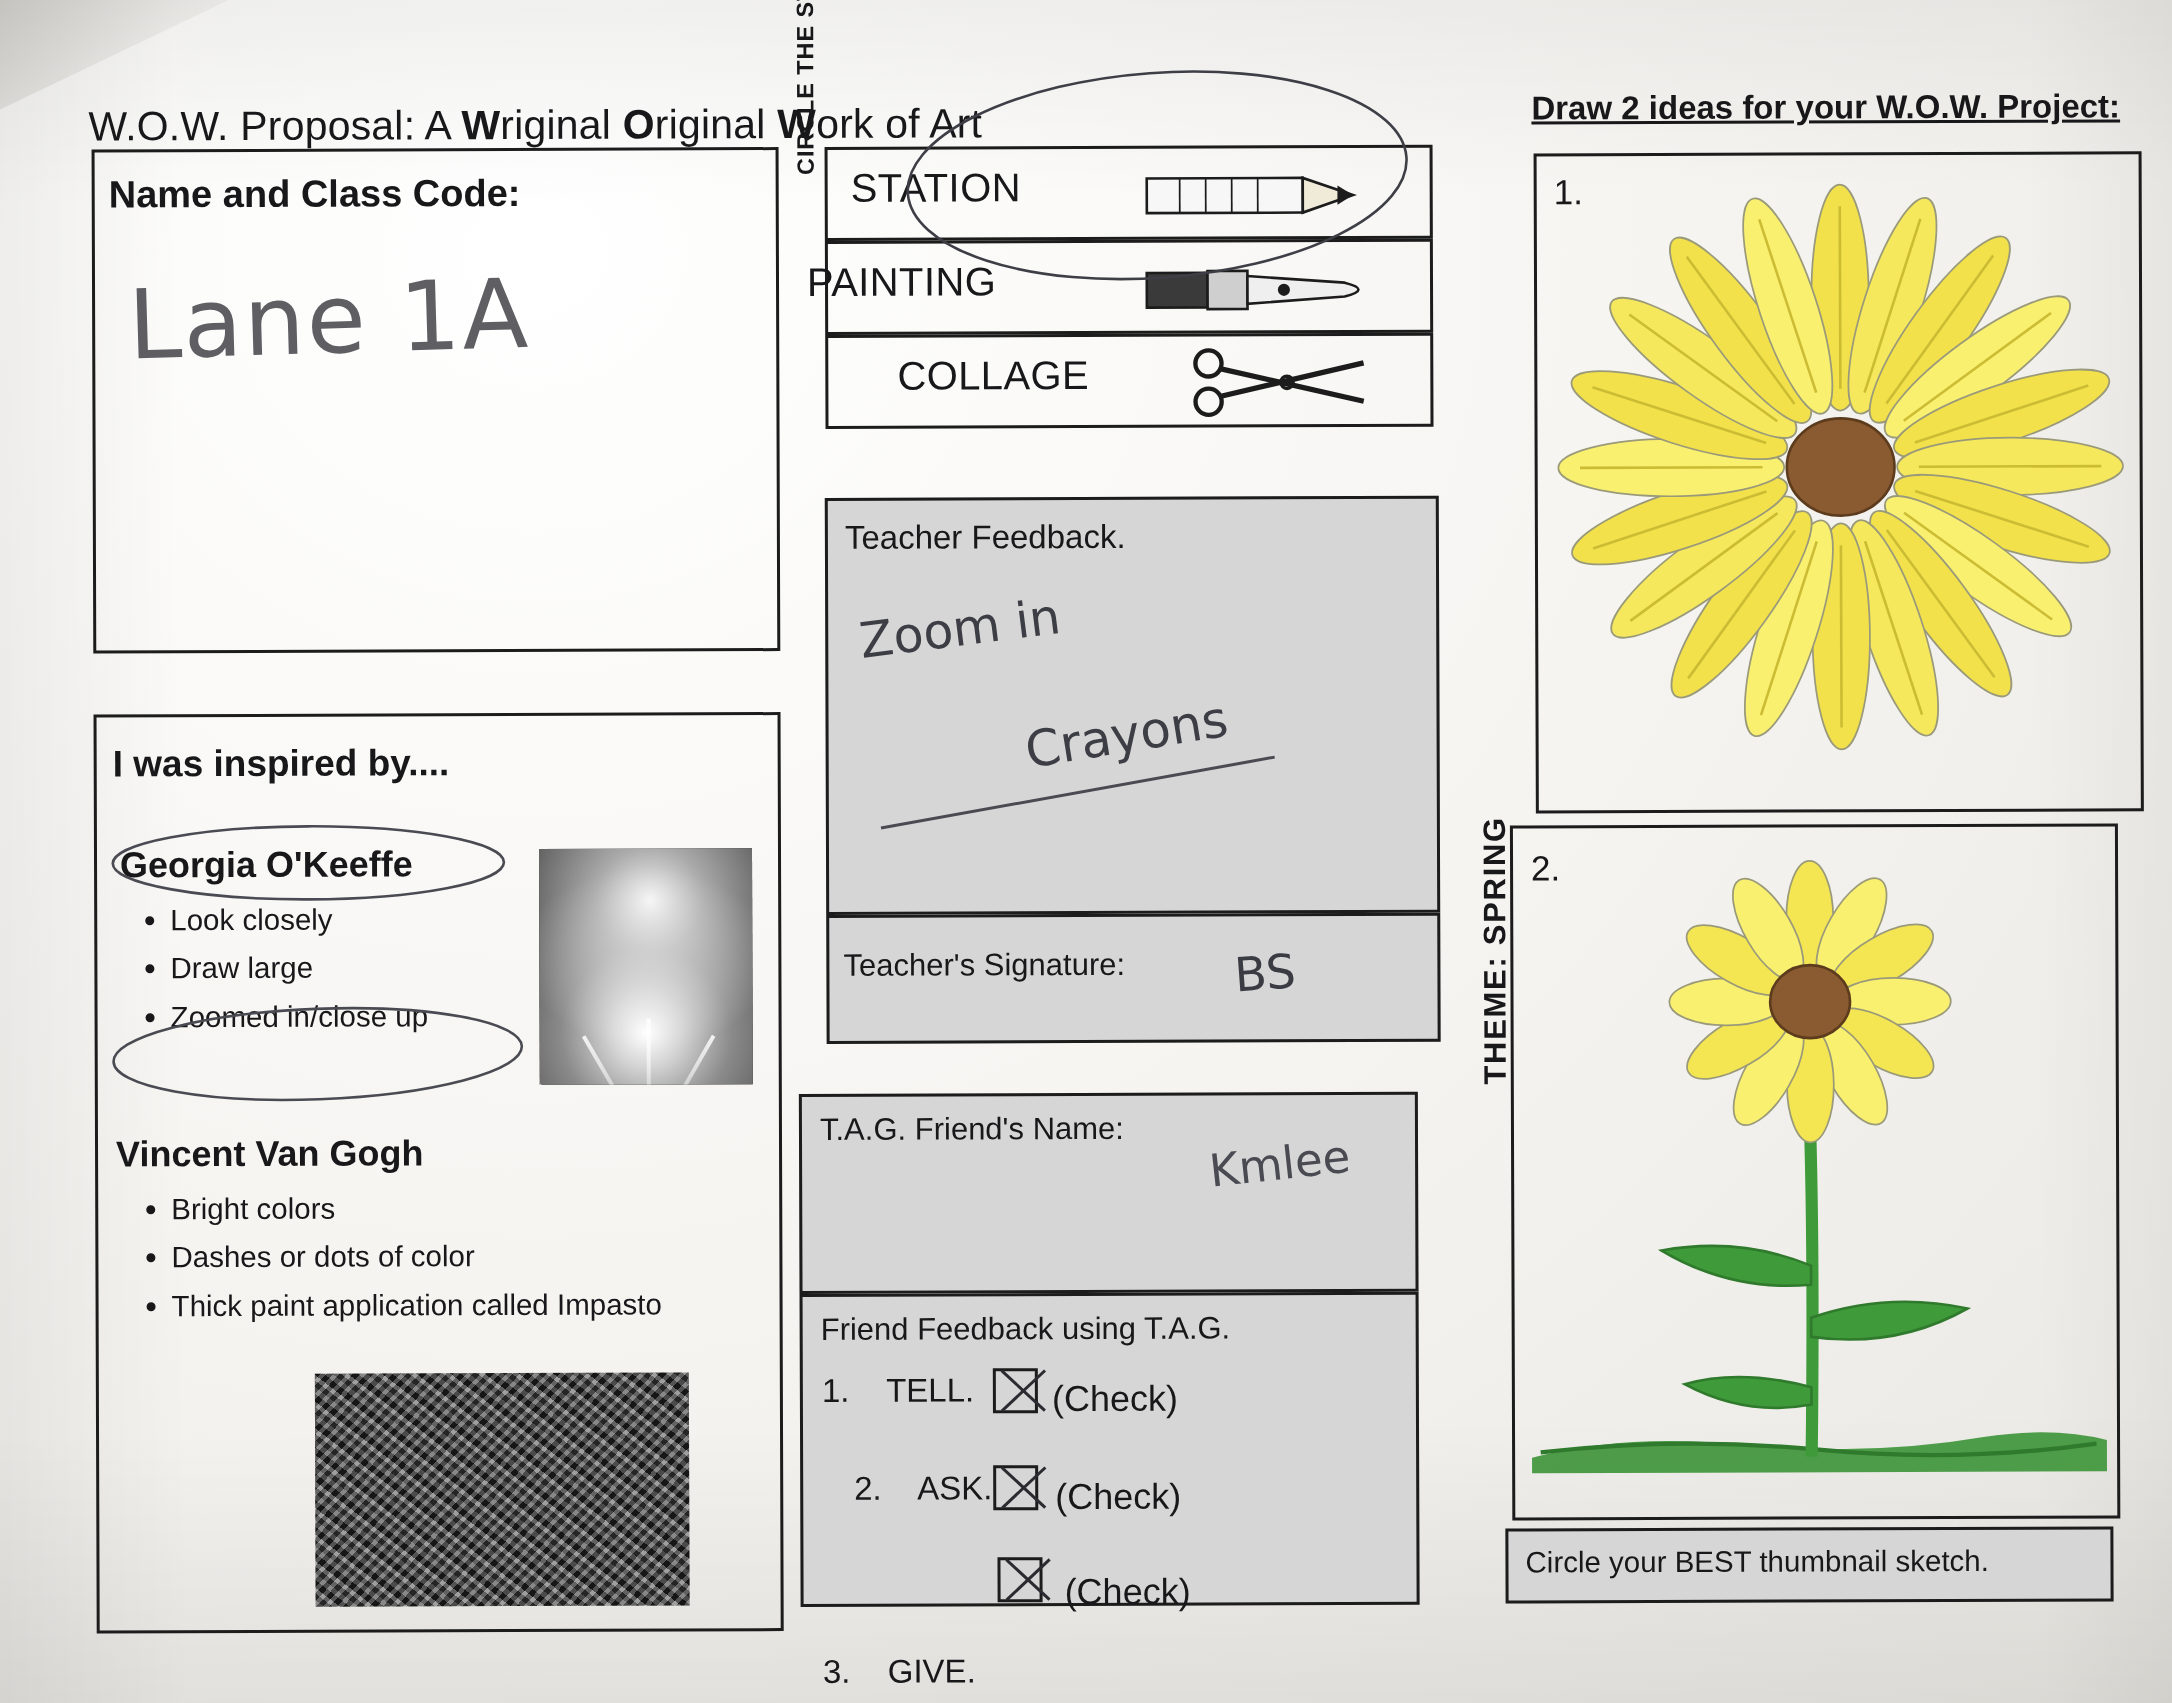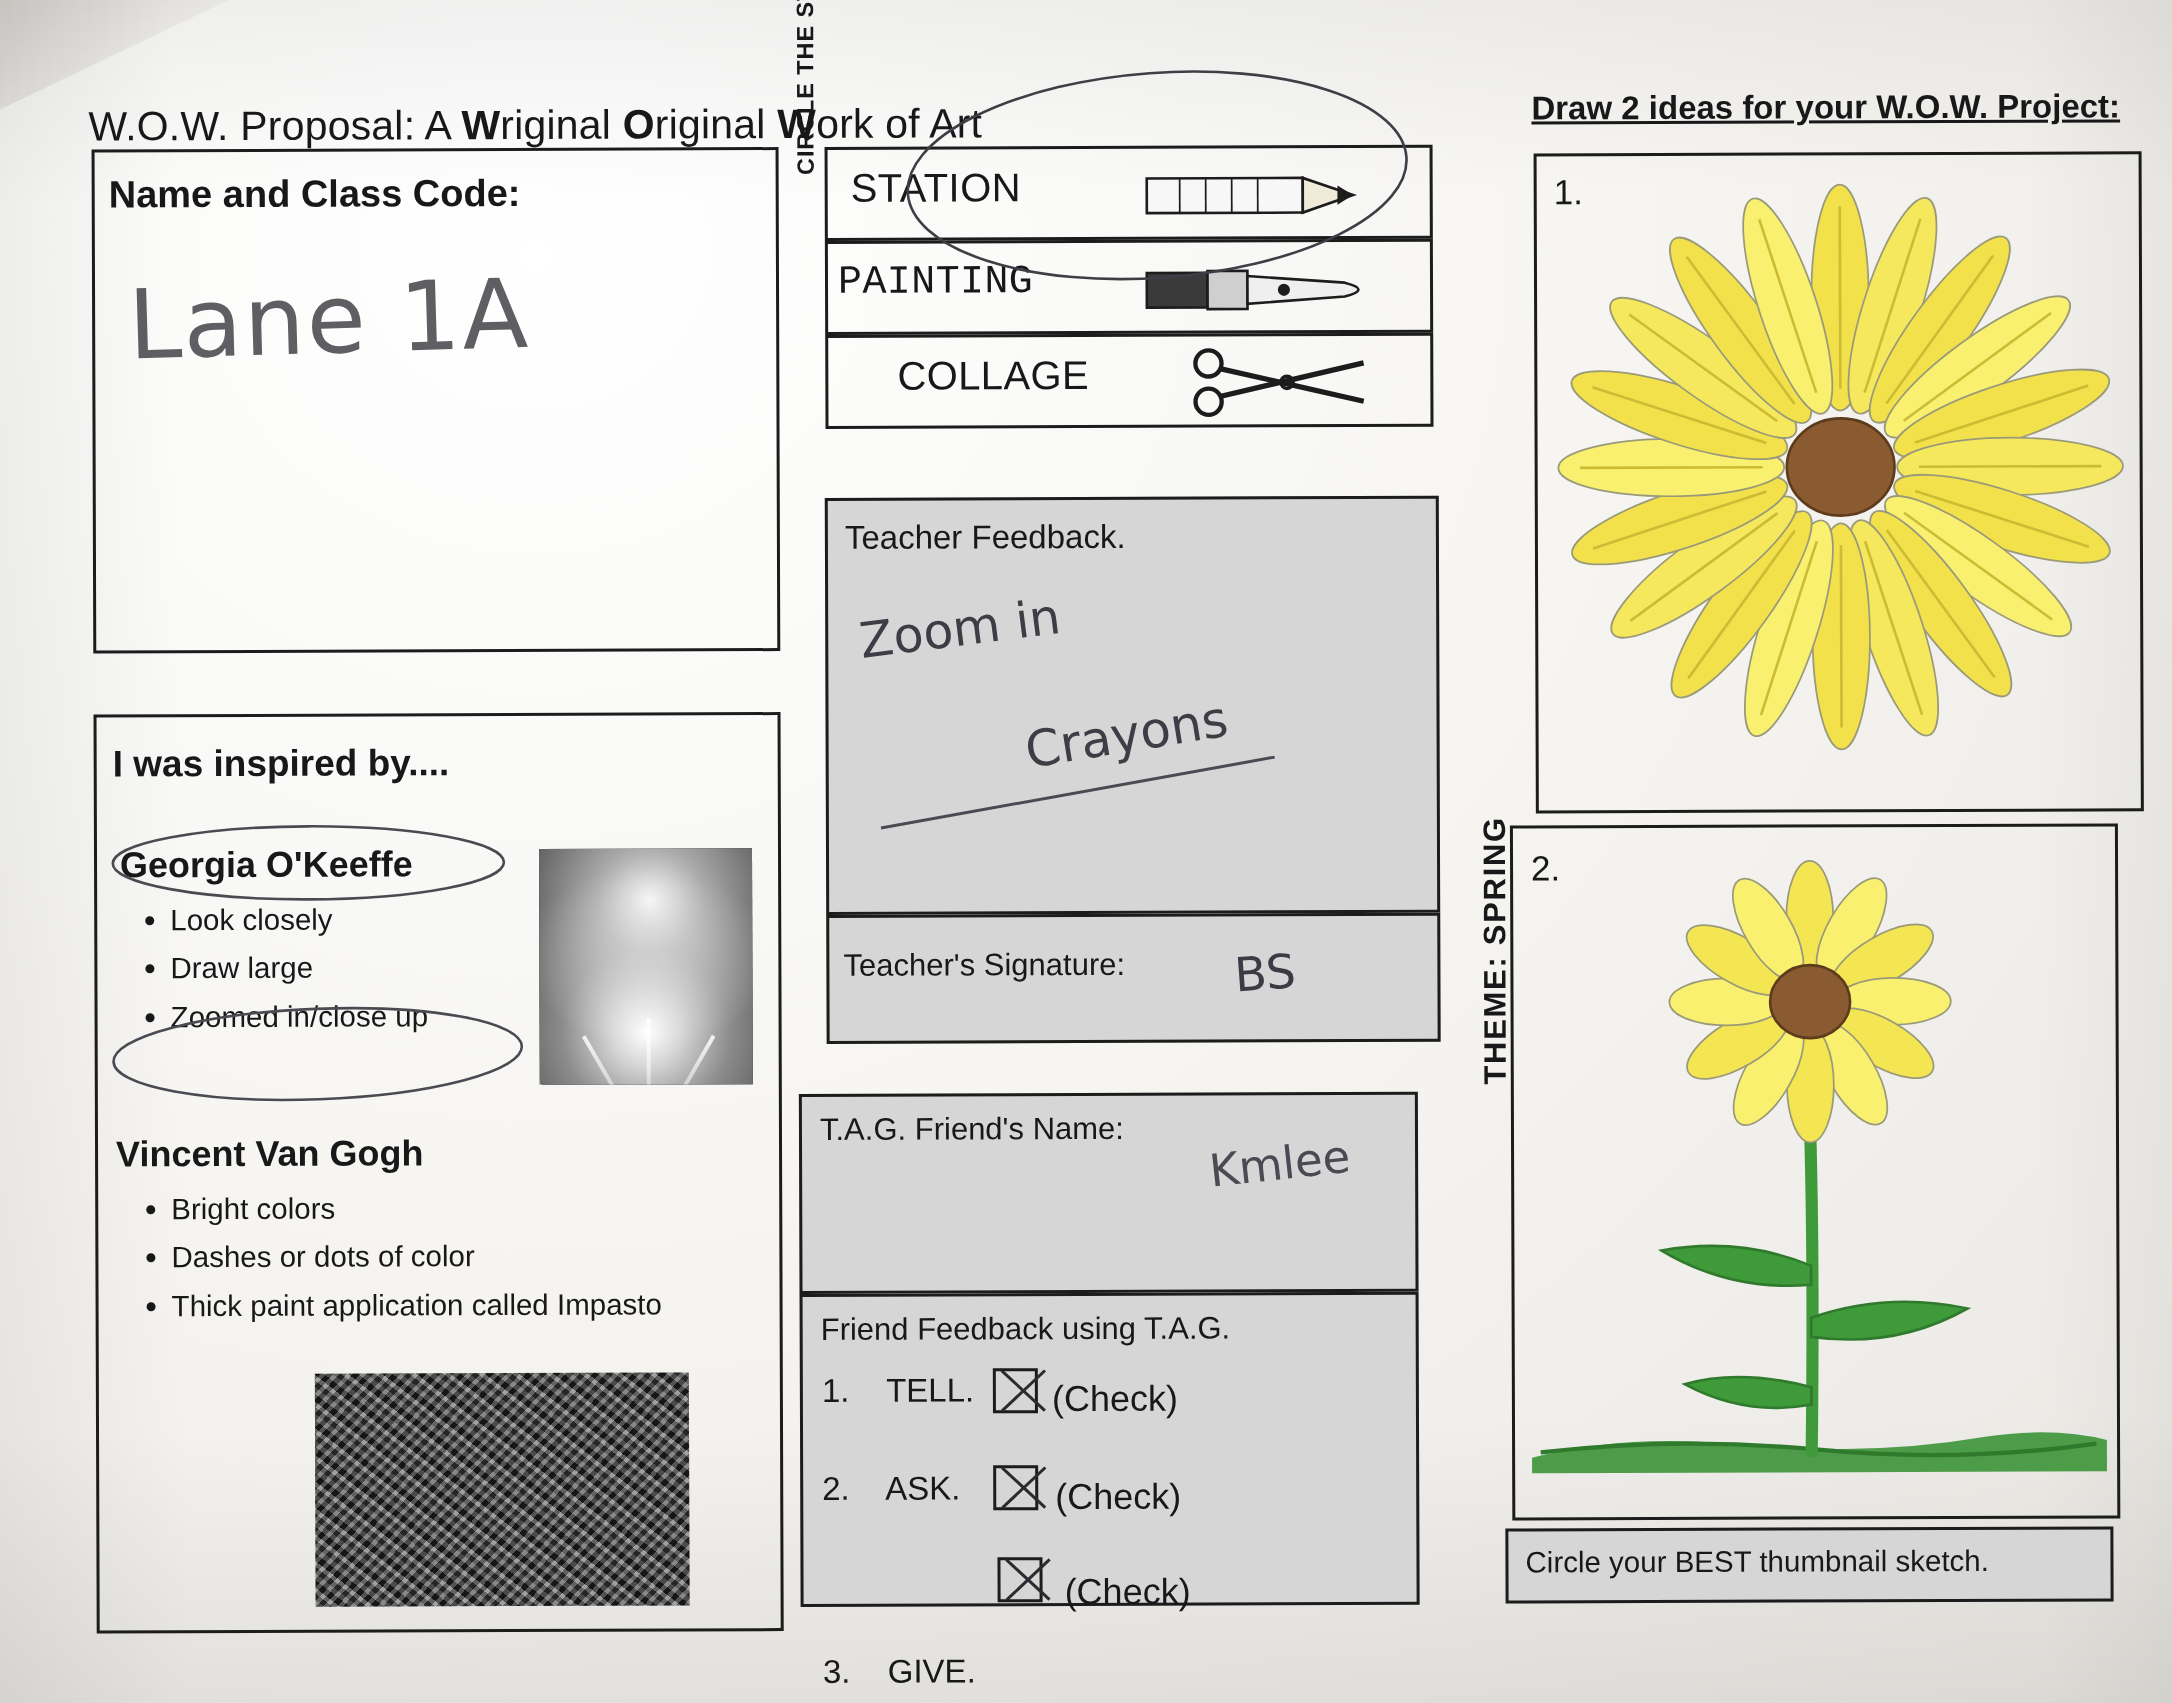--- a/index.html
+++ b/index.html
@@ -156,21 +156,21 @@
     transform-origin: 0 0;
     white-space: nowrap;
   }
 
   
   #st-draw  { left: 827px; top: 146px;  width: 608px; height: 94px; }
   #st-paint { left: 827px; top: 240px;  width: 608px; height: 94px; }
   #st-coll  { left: 827px; top: 334px;  width: 608px; height: 94px; }
   .st-text { font-size: 40px; letter-spacing: 0.4px; }
   #st-draw-t  { left: 853px; top: 165px; }
-  #st-paint-t { left: 840px; top: 259px; font-family: Liberation Mono, monospace; }
+  #st-paint-t { left: 809px; top: 259px; }
   #st-coll-t  { left: 853px; top: 353px; margin-left: 46px; }
 
   
   #pencil { position:absolute; left: 1147px; top: 170px; width: 226px; height: 52px; }
   
   #brush { position:absolute; left: 1147px; top: 261px; width: 230px; height: 59px; }
   
   #scissors { position:absolute; left: 1191px; top: 348px; width: 183px; height: 70px; }
 
   
@@ -372,21 +372,21 @@
   <div class="label" id="fb-label">Friend Feedback using T.A.G.</div>
 
   <div class="label fb-row" style="top:1371px;">
     <span>1.</span>
     <span style="display:inline-block;width:19px"></span>
     <span>TELL.</span>
   </div>
   <div class="fb-check" style="left:991px; top:1368px;"></div>
   <div class="label fb-note" style="left:1050px; top:1378px;">(Check)</div>
 
-  <div class="label fb-row" style="top:1469px;">
+  <div class="label fb-row" style="top:1469px;margin-left:32px;">
     <span>2.</span>
     <span style="display:inline-block;width:19px"></span>
     <span>ASK.</span>
   </div>
   <div class="fb-check" style="left:991px; top:1465px;"></div>
   <div class="label fb-note" style="left:1053px; top:1476px;">(Check)</div>
 
   <div class="label fb-row" style="top:1652px;">
     <span>3.</span>
     <span style="display:inline-block;width:19px"></span>

